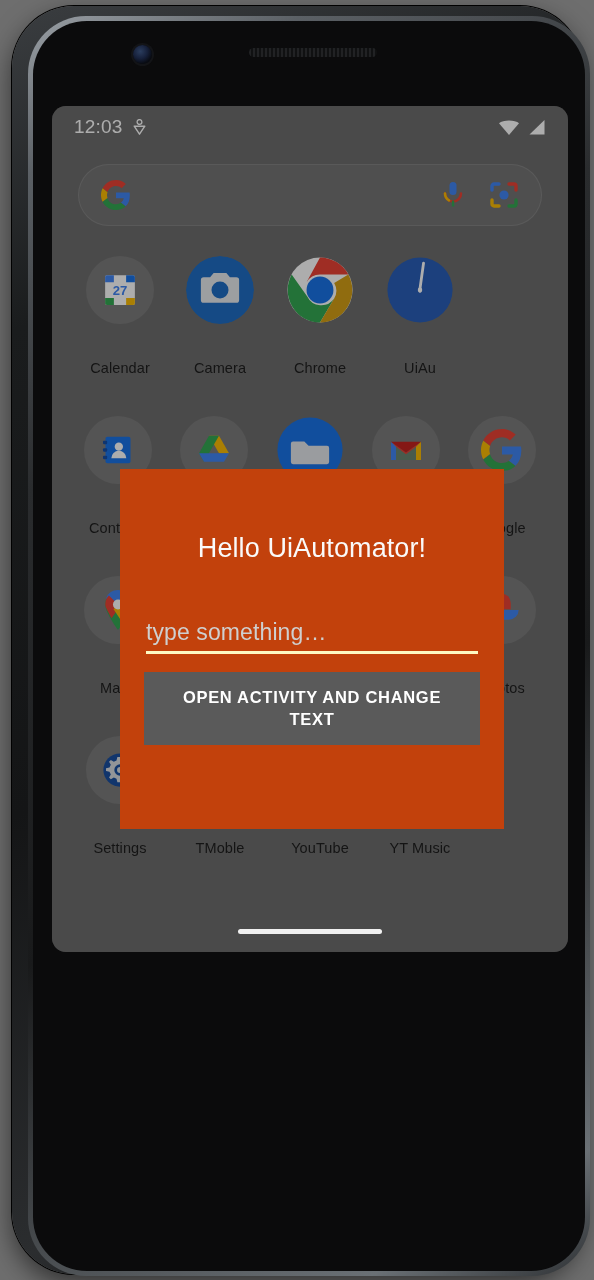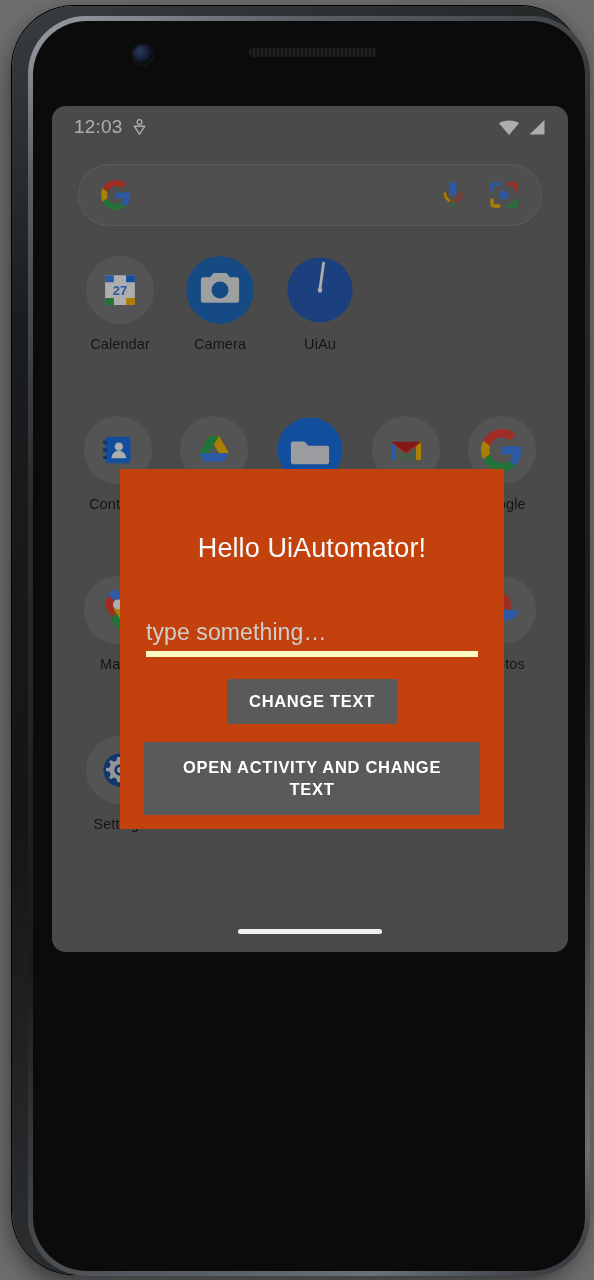--- a/index.html
+++ b/index.html
@@ -134,20 +134,21 @@
   }
   .app-row {
     display: flex;
     height: 160px;
   }
   .app-cell {
     width: 100px;
     display: flex;
     flex-direction: column;
     align-items: center;
+    gap: 24px;
   }
   .app-icon-wrap {
     width: 68px;
     height: 68px;
     border-radius: 50%;
     background: rgba(255,255,255,0.10);
     display: flex;
     align-items: center;
     justify-content: center;
     overflow: hidden;
@@ -186,21 +187,21 @@
   .dialog-title {
     margin-top: 64px;
     font-size: 27px;
     color: #fafafa;
     text-align: center;
     letter-spacing: .1px;
   }
   .dialog-input {
     margin-top: 55px;
     width: 332px;
-    border-bottom: 6px solid #fef9c3;
+    border-bottom: 3px solid #fef9c3;
     padding-bottom: 5px;
   }
   .dialog-input .ph {
     font-size: 23px;
     color: #cfcfcf;
     letter-spacing: .1px;
   }
   .btn {
     background: #5a5a5a;
     color: #ffffff;
@@ -329,20 +330,32 @@
           <div class="app-icon-wrap plain">
             <svg width="68" height="68" viewBox="0 0 48 48">
               <circle cx="24" cy="24" r="24" fill="#1f6ec4"></circle>
               <path d="M17 15 l2.5-3 h9 l2.5 3 h4.5 a2 2 0 0 1 2 2 v14 a2 2 0 0 1 -2 2 h-23 a2 2 0 0 1 -2 -2 v-14 a2 2 0 0 1 2 -2 z" fill="#e8eaed"></path>
               <circle cx="24" cy="24" r="6" fill="#1f6ec4"></circle>
             </svg>
           </div>
           <div class="app-label">Camera</div>
         </div>
 
+        <div class="app-cell">
+          <div class="app-icon-wrap plain">
+            <svg width="68" height="68" viewBox="0 0 48 48">
+              <circle cx="24" cy="24" r="23" fill="#fff"></circle>
+              <path d="M24 1 A23 23 0 0 1 44 13 H24 a11 11 0 0 0 -9.5 5.5 z" fill="#EA4335"></path>
+              <path d="M4 13 A23 23 0 0 0 24 47 l10-17 a11 11 0 0 1 -19 -1.5 z" fill="#34A853"></path>
+              <path d="M44 13 A23 23 0 0 1 24 47 l10-17 a11 11 0 0 0 0 -11 z" fill="#d4a017"></path>
+              <circle cx="24" cy="24" r="9.5" fill="#1a73e8"></circle>
+            </svg>
+          </div>
+          <div class="app-label">Chrome</div>
+        </div>
 
         <div class="app-cell">
           <div class="app-icon-wrap plain">
             <svg width="68" height="68" viewBox="0 0 48 48">
               <circle cx="24" cy="24" r="23" fill="#2a5fb8"></circle>
               <path d="M24 23 L26.5 5" stroke="#ffffff" stroke-width="2" stroke-linecap="round"></path>
               <path d="M24 23 L24 25" stroke="#ffffff" stroke-width="2" stroke-linecap="round"></path>
               <circle cx="24" cy="24" r="1.6" fill="#ffffff"></circle>
             </svg>
           </div>
@@ -516,21 +529,20 @@
 
     <div class="scrim"></div>
 
     <div class="dialog">
       <div class="dialog-title">Hello UiAutomator!</div>
 
       <div class="dialog-input">
         <span class="ph">type something…</span>
       </div>
 
-      <button class="btn btn-change">CHANGE TEXT</button>
 
       <button class="btn btn-open">OPEN ACTIVITY AND CHANGE TEXT</button>
     </div>
 
     <div class="gesture-bar"></div>
 
   </div>
 </div>
 
 </body></html>

